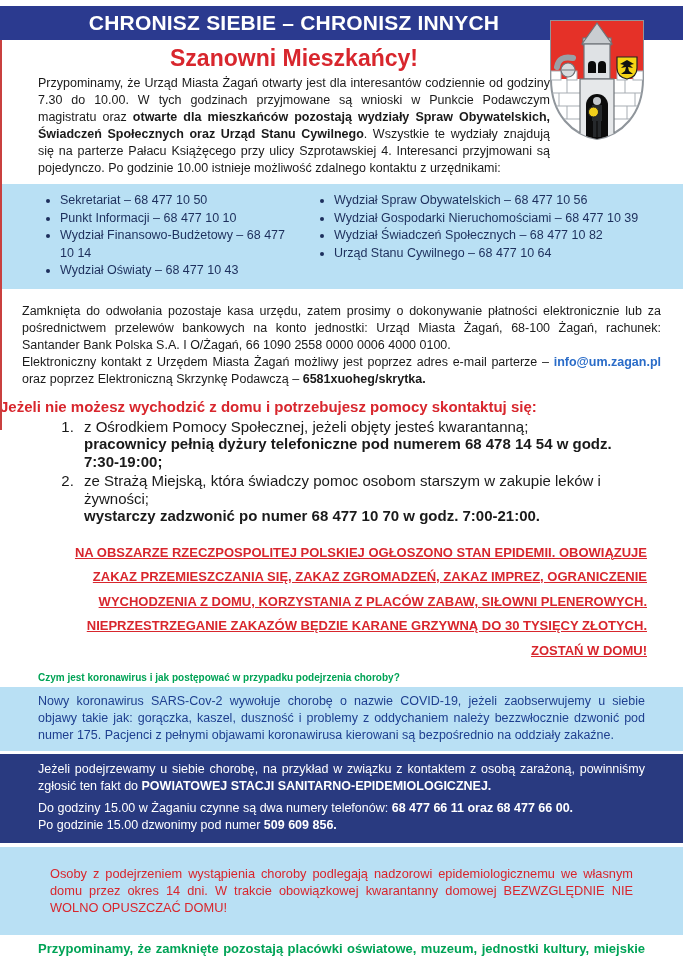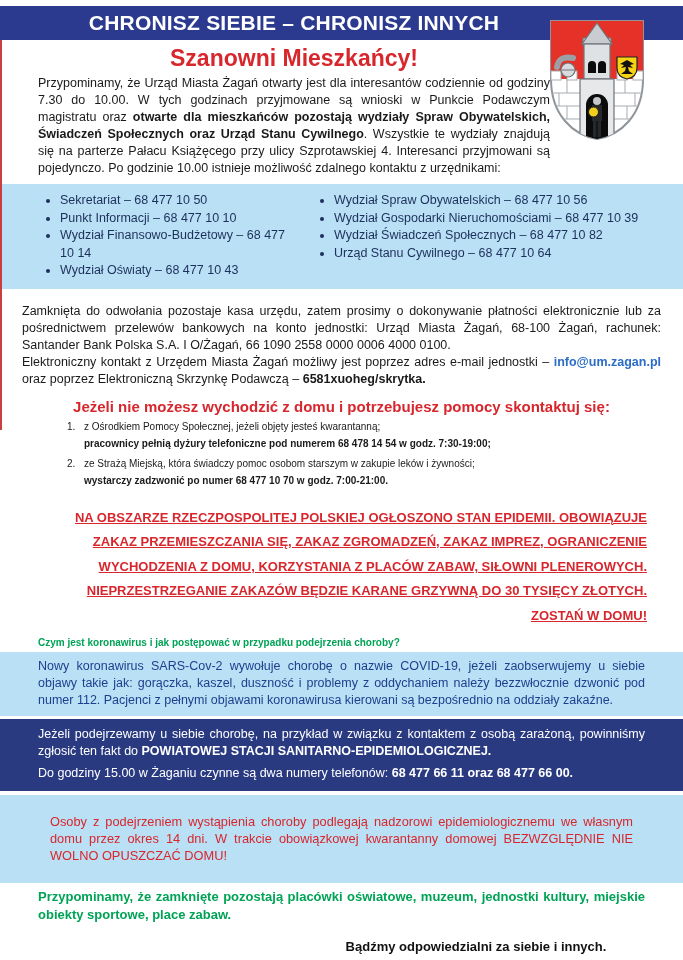--- a/index.html
+++ b/index.html
@@ -26,23 +26,23 @@
   .justify{text-align:justify;}
   b,strong{font-weight:bold;}
   .contact-box{margin-top:7px;background:var(--light-blue);display:flex;padding:8px 8px 9px 0;}
   .contact-box ul{margin:0;padding-left:60px;list-style:disc;}
   .contact-box ul.left{width:300px;}
   .contact-box ul.right{flex:1;padding-left:34px;}
   .contact-box li{font-size:12.5px;line-height:17.5px;color:var(--navy-text);}
   .payments{margin-top:14px;padding:0 22px;}
   .email{color:var(--link-blue);font-weight:bold;}
   .help{margin-top:10px;}
-  .help-heading{color:var(--red);font-size:15px;font-weight:bold;text-align:center;margin:0 0 3px;}
+  .help-heading{color:var(--red);font-size:15px;font-weight:bold;margin:0 0 3px;}
   .help ol{margin:0;padding:0 38px 0 78px;}
-  .help li{font-size:10px;line-height:17.5px;margin-bottom:2px;padding-left:6px;}
+  .help li{font-size:15px;line-height:17.5px;margin-bottom:2px;padding-left:6px;}
   .help .l2{font-weight:bold;}
   .epidemic{margin:16px 36px 0;text-align:right;color:var(--red);font-weight:bold;
     font-size:13px;line-height:24.5px;text-decoration:underline;}
   .corona-heading{margin:9px 38px 4px;color:var(--green);font-size:10px;font-weight:bold;}
   .lightbox{background:var(--light-blue);padding:6px 38px 7px;}
   .corona-box p{color:var(--info-navy);font-size:12.5px;line-height:17px;text-align:justify;margin:0;}
   .navybox{margin-top:3px;background:var(--box-navy);color:#fff;padding:7px 38px 9px;
     font-size:12.5px;line-height:17px;}
   .navybox p{margin:0;}
   .navybox .gap{margin-top:5px;}
@@ -140,21 +140,21 @@
     <ul class="right">
       <li>Wydział Spraw Obywatelskich – 68 477 10 56</li>
       <li>Wydział Gospodarki Nieruchomościami – 68 477 10 39</li>
       <li>Wydział Świadczeń Społecznych – 68 477 10 82</li>
       <li>Urząd Stanu Cywilnego – 68 477 10 64</li>
     </ul>
   </section>
 
   <section class="payments">
     <p class="body-p justify">Zamknięta do odwołania pozostaje kasa urzędu, zatem prosimy o dokonywanie płatności elektronicznie lub za pośrednictwem przelewów bankowych na konto jednostki: Urząd Miasta Żagań, 68-100 Żagań, rachunek: Santander Bank Polska S.A. I O/Żagań, 66 1090 2558 0000 0006 4000 0100.</p>
-    <p class="body-p justify"><span>Elektroniczny kontakt z Urzędem Miasta Żagań możliwy jest poprzez adres e-mail jednostki – </span><span class="email">info@um.zagan.pl</span><span> oraz poprzez Elektroniczną Skrzynkę Podawczą – </span><strong>6581xuoheg/skrytka.</strong></p>
+    <p class="body-p justify"><span>Elektroniczny kontakt z Urzędem Miasta Żagań możliwy jest poprzez adres e-mail parterze – </span><span class="email">info@um.zagan.pl</span><span> oraz poprzez Elektroniczną Skrzynkę Podawczą – </span><strong>6581xuoheg/skrytka.</strong></p>
   </section>
 
   <section class="help">
     <h2 class="help-heading">Jeżeli nie możesz wychodzić z domu i potrzebujesz pomocy skontaktuj się:</h2>
     <ol>
       <li>
         <span class="l1">z Ośrodkiem Pomocy Społecznej, jeżeli objęty jesteś kwarantanną;</span><br>
         <span class="l2">pracownicy pełnią dyżury telefoniczne pod numerem 68 478 14 54 w godz. 7:30-19:00;</span>
       </li>
       <li>
@@ -162,26 +162,27 @@
         <span class="l2">wystarczy zadzwonić po numer 68 477 10 70 w godz. 7:00-21:00.</span>
       </li>
     </ol>
   </section>
 
   <div class="epidemic">NA OBSZARZE RZECZPOSPOLITEJ POLSKIEJ OGŁOSZONO STAN EPIDEMII. OBOWIĄZUJE ZAKAZ PRZEMIESZCZANIA SIĘ, ZAKAZ ZGROMADZEŃ, ZAKAZ IMPREZ, OGRANICZENIE WYCHODZENIA Z DOMU, KORZYSTANIA Z PLACÓW ZABAW, SIŁOWNI PLENEROWYCH. NIEPRZESTRZEGANIE ZAKAZÓW BĘDZIE KARANE GRZYWNĄ DO 30 TYSIĘCY ZŁOTYCH. ZOSTAŃ W DOMU!</div>
 
   <h3 class="corona-heading">Czym jest koronawirus i jak postępować w przypadku podejrzenia choroby?</h3>
 
   <div class="lightbox corona-box">
-    <p>Nowy koronawirus SARS-Cov-2 wywołuje chorobę o nazwie COVID-19, jeżeli zaobserwujemy u siebie objawy takie jak: gorączka, kaszel, duszność i problemy z oddychaniem należy bezzwłocznie dzwonić pod numer 112. Pacjenci z pełnymi objawami koronawirusa kierowani są bezpośrednio na oddziały zakaźne.</p>
+    <p>Nowy koronawirus SARS-Cov-2 wywołuje chorobę o nazwie COVID-19, jeżeli zaobserwujemy u siebie objawy takie jak: gorączka, kaszel, duszność i problemy z oddychaniem należy bezzwłocznie dzwonić pod numer 175. Pacjenci z pełnymi objawami koronawirusa kierowani są bezpośrednio na oddziały zakaźne.</p>
   </div>
 
   <div class="navybox">
     <p class="justify"><span>Jeżeli podejrzewamy u siebie chorobę, na przykład w związku z kontaktem z osobą zarażoną, powinniśmy zgłosić ten fakt do </span><strong>POWIATOWEJ STACJI SANITARNO-EPIDEMIOLOGICZNEJ.</strong></p>
     <p class="gap"><span>Do godziny 15.00 w Żaganiu czynne są dwa numery telefonów: </span><strong>68 477 66 11 oraz 68 477 66 00.</strong></p>
+    <p><span>Po godzinie 15.00 dzwonimy pod numer </span><strong>509 609 856.</strong></p>
   </div>
 
   <div class="lightbox quarantine">
     <p>Osoby z podejrzeniem wystąpienia choroby podlegają nadzorowi epidemiologicznemu we własnym domu przez okres 14 dni. W trakcie obowiązkowej kwarantanny domowej BEZWZGLĘDNIE NIE WOLNO OPUSZCZAĆ DOMU!</p>
   </div>
 
   <p class="closures">Przypominamy, że zamknięte pozostają placówki oświatowe, muzeum, jednostki kultury, miejskie obiekty sportowe, place zabaw.</p>
 
   <div class="signature">
     <div>Bądźmy odpowiedzialni za siebie i innych.</div>

